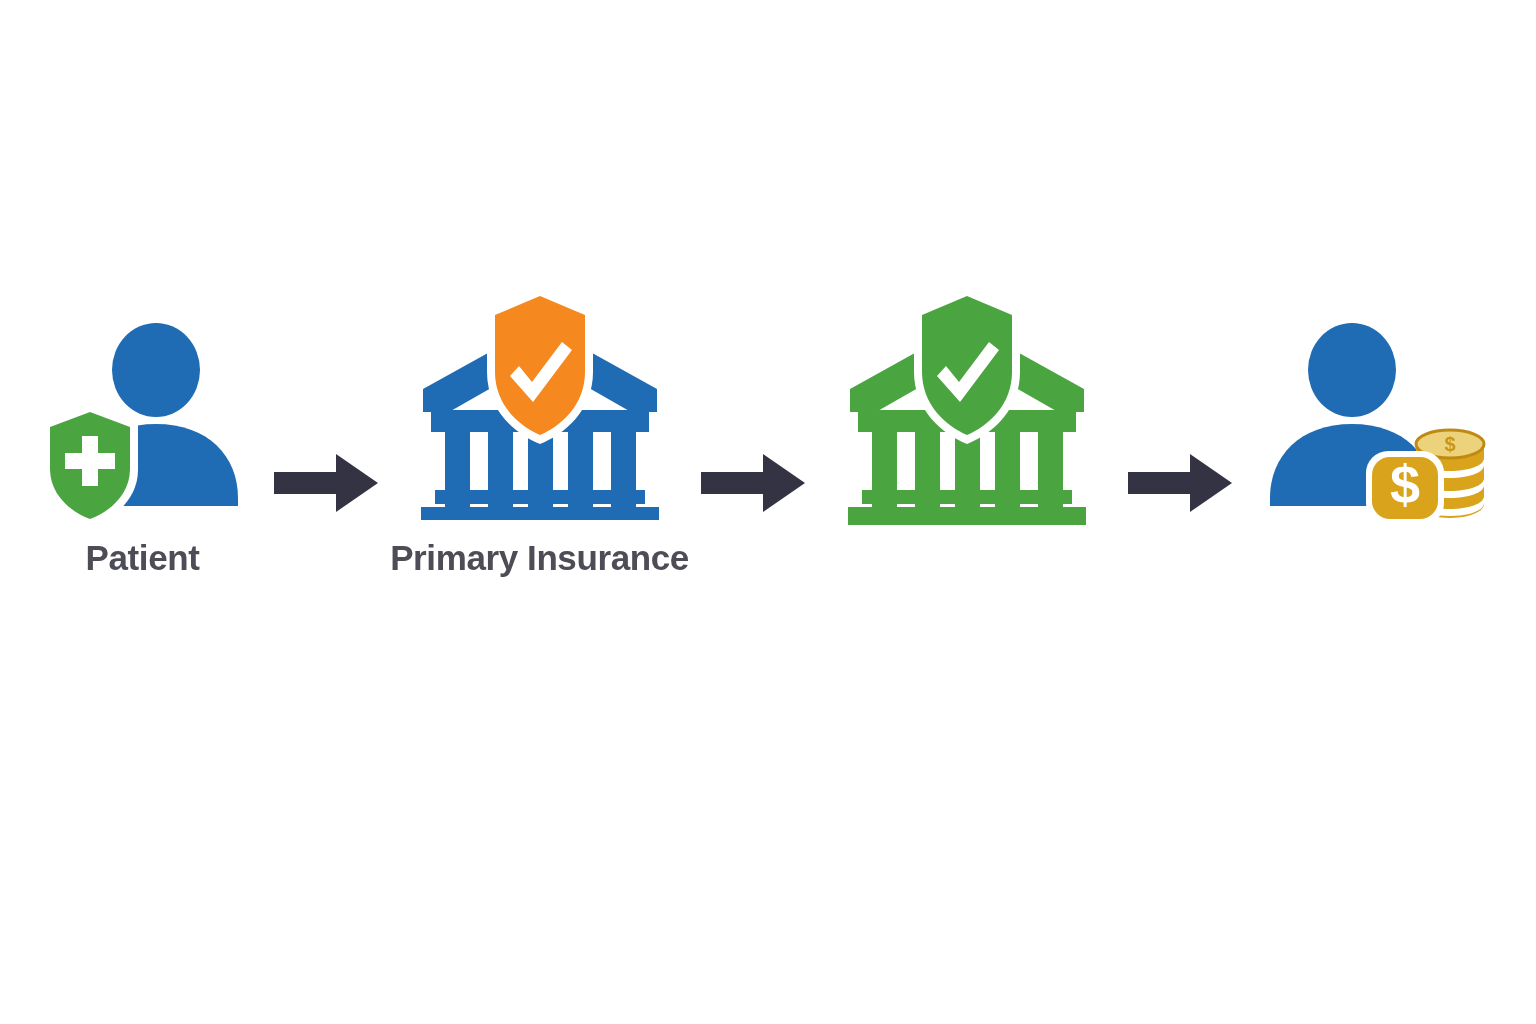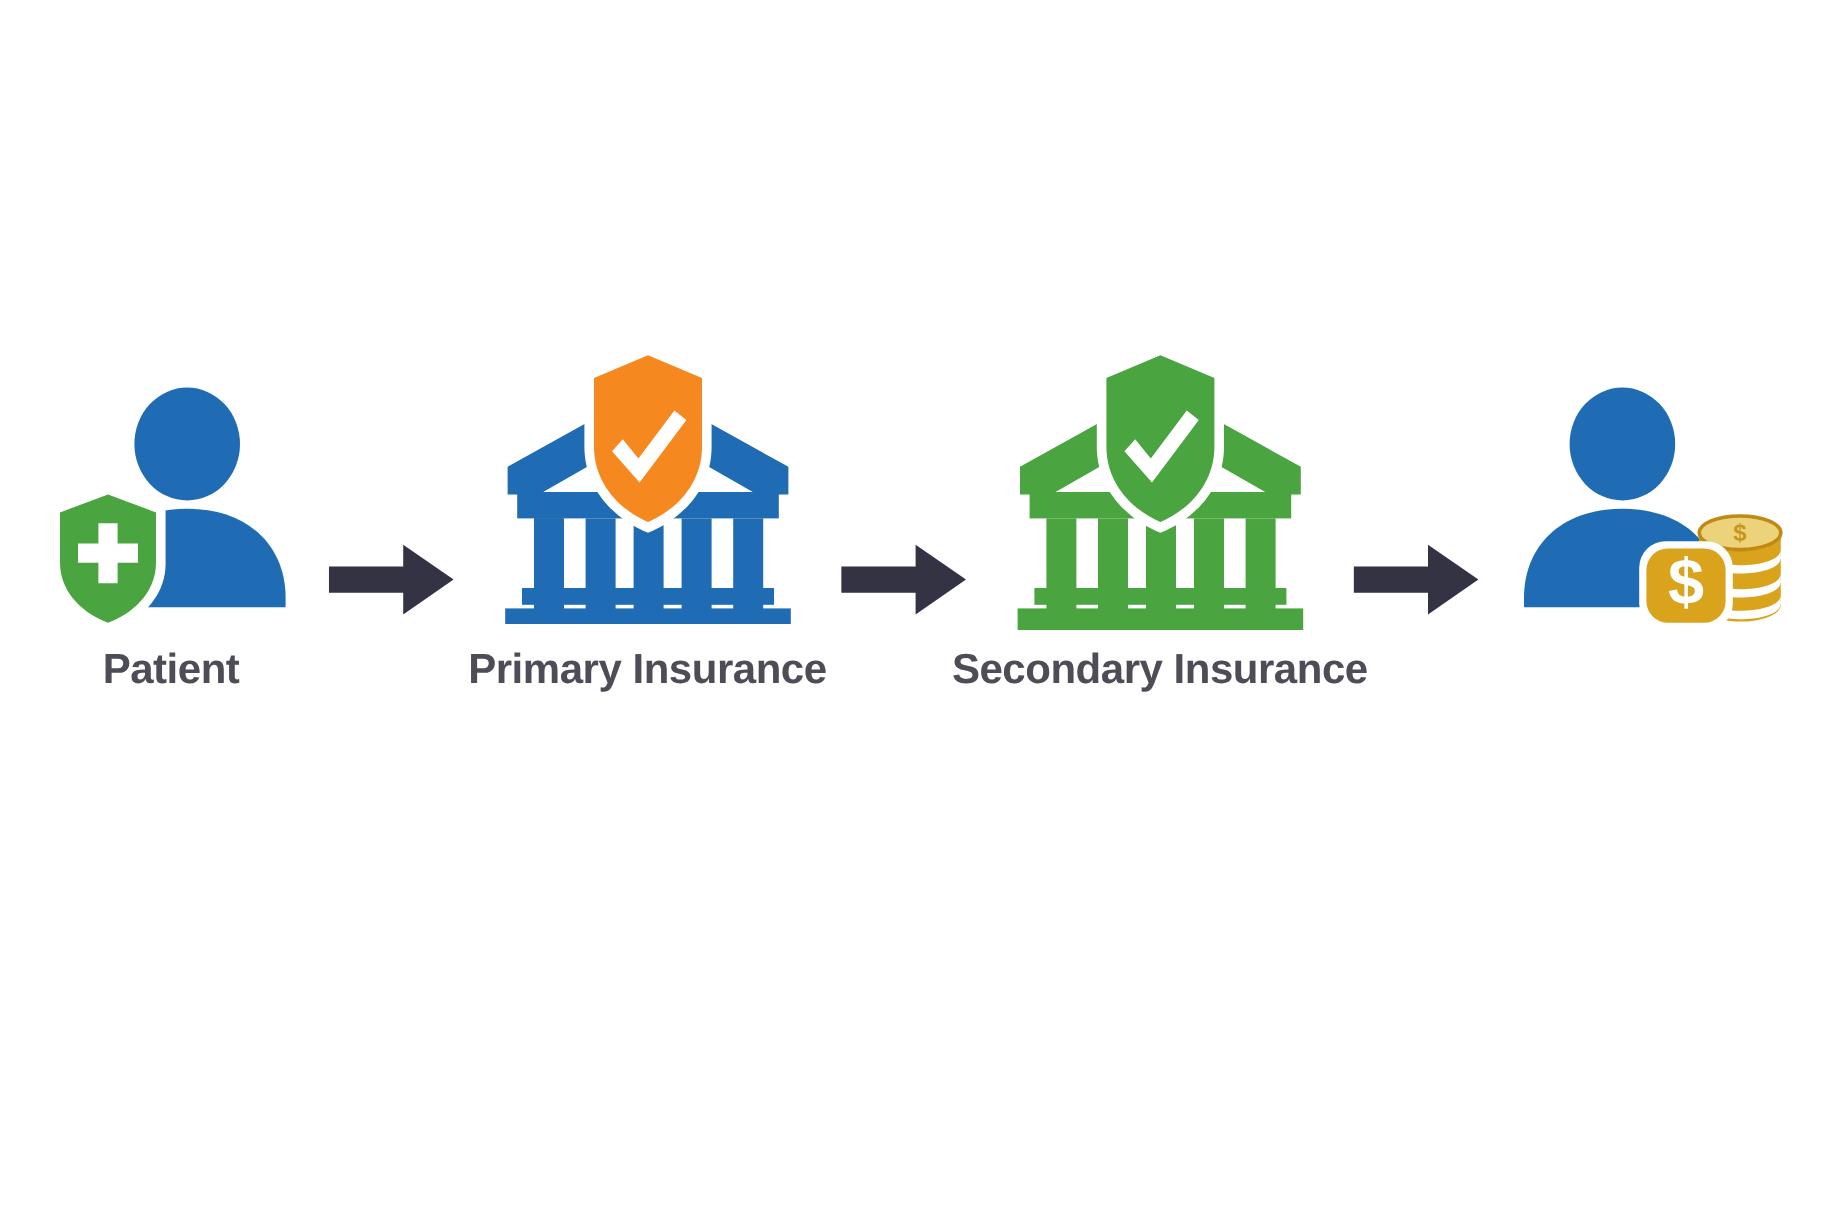--- a/index.html
+++ b/index.html
@@ -169,21 +169,20 @@
             <path d="M125 0 L72 22 L72 84 C72 122 100 146 125 156 C150 146 178 122 178 84 L178 22 Z" fill="#ffffff"></path>
             <path d="M125 8 L80 27 L80 84 C80 117 104 138 125 147 C146 138 170 117 170 84 L170 27 Z" fill="#4aa540"></path>
             <path d="M104 78 L95 88 L118 114 L157 62 L147 54 L117 94 Z" fill="#ffffff"></path>
           </g>
         </svg>
       </div>
       <svg width="250" height="40" viewBox="0 0 250 40" style="position:absolute;top:205px;left:50%;transform:translateX(-50%);">
         <rect x="20" y="0" width="210" height="14" fill="#4aa540"></rect>
         <rect x="6" y="17" width="238" height="18" fill="#4aa540"></rect>
       </svg>
-      <div class="node-label">Secondary Insurance</div>
     </div>
 
     <div class="arrow-cell">
       <svg width="104" height="62" viewBox="0 0 104 62">
         <path d="M0 20 L62 20 L62 2 L104 31 L62 60 L62 42 L0 42 Z" fill="#333344"></path>
       </svg>
     </div>
 
     <div class="node node-payment">
       <div class="node-art">

